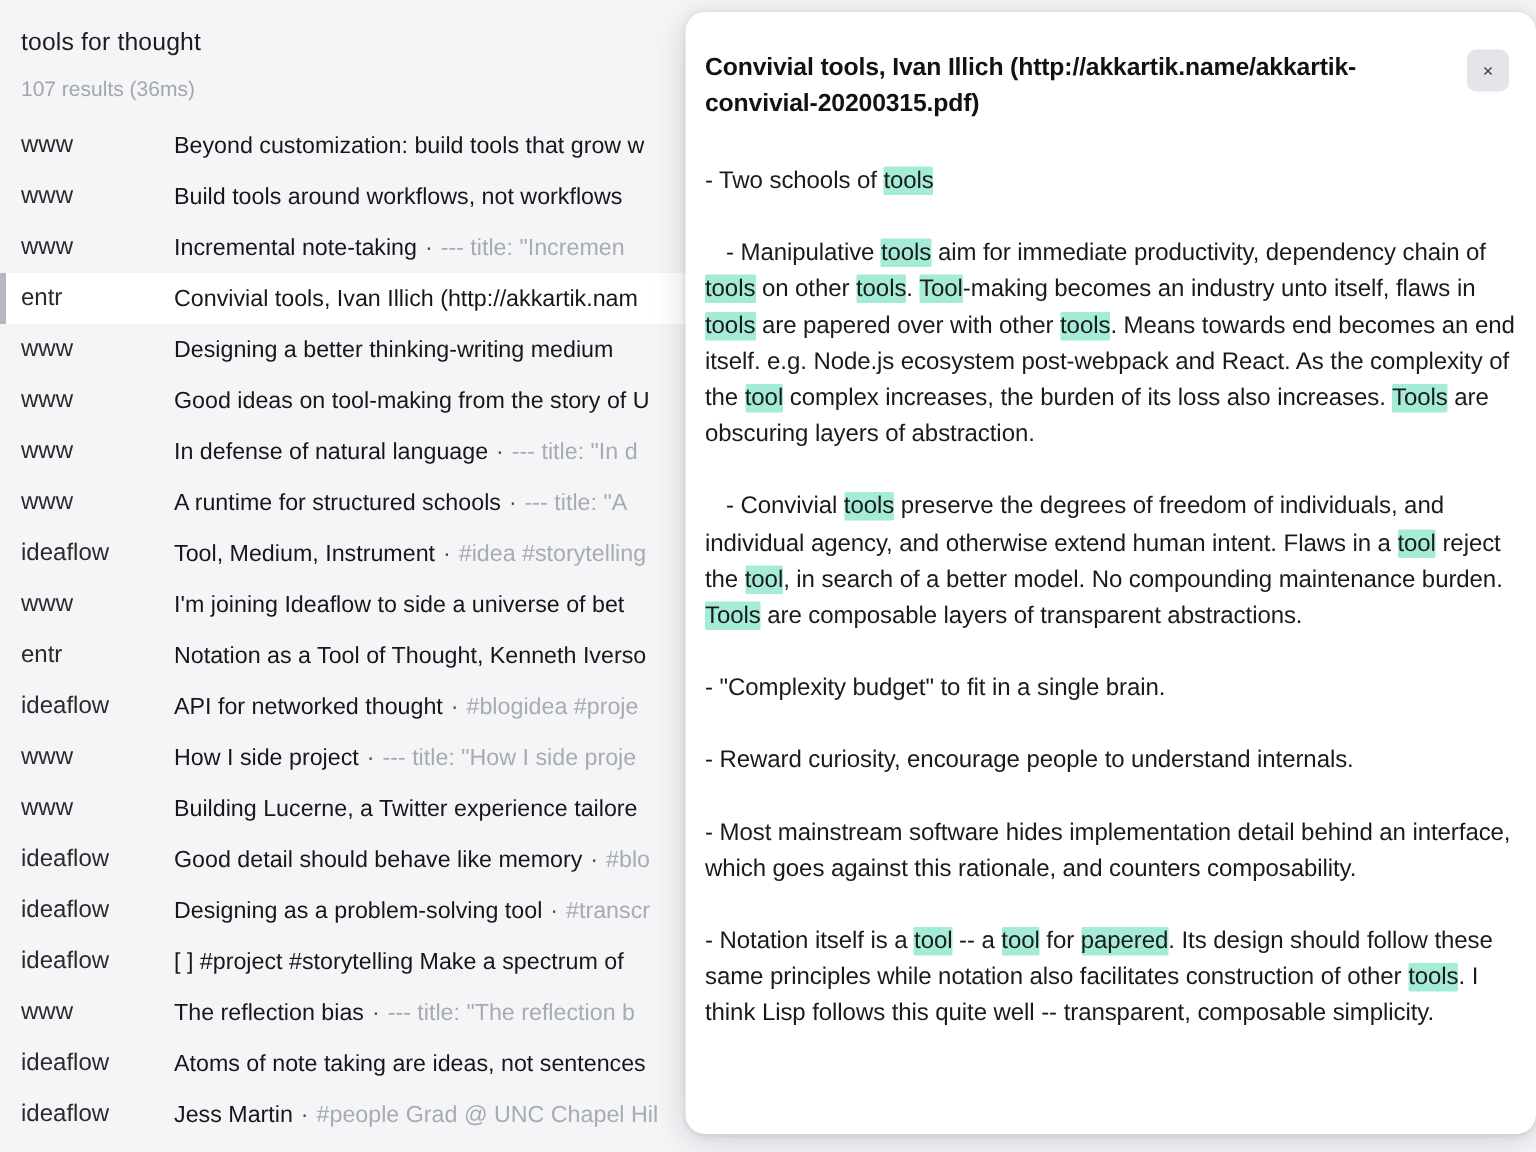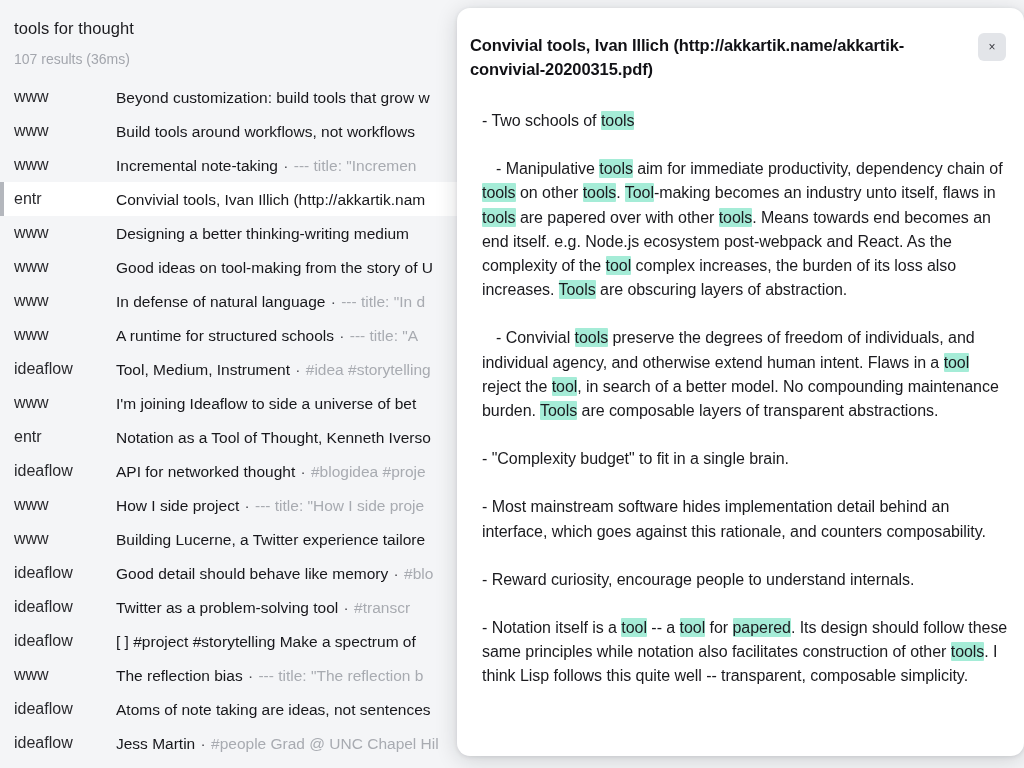--- a/index.html
+++ b/index.html
@@ -146,21 +146,21 @@
   #detail-body {
     flex: 1 1 auto;
     padding: 22px 14px 0 13px;
     overflow: hidden;
   }
 
   #detail-body p {
     font-size: 16px;
     line-height: 24.2px;
     color: #1a1a1e;
-    margin: 0 0 24px 12px;
+    margin: 0 0 24px 0;
     letter-spacing: -0.05px;
   }
 
   #detail-body p.indented {
     text-indent: 14px;
   }
 
   mark {
     background: #a5ecd7;
     color: #1a1a1e;
@@ -233,21 +233,21 @@
       <div class="result-row">
         <div class="row-source">www</div>
         <div class="row-body"><span>Building Lucerne, a Twitter experience tailore</span></div>
       </div>
       <div class="result-row">
         <div class="row-source">ideaflow</div>
         <div class="row-body"><span>Good detail should behave like memory</span><span class="sep"> · </span><span class="dim">#blo</span></div>
       </div>
       <div class="result-row">
         <div class="row-source">ideaflow</div>
-        <div class="row-body"><span>Twitter as a problem-solving tool</span><span class="sep"> · </span><span class="dim">#transcr</span></div>
+        <div class="row-body"><span>Designing as a problem-solving tool</span><span class="sep"> · </span><span class="dim">#transcr</span></div>
       </div>
       <div class="result-row">
         <div class="row-source">ideaflow</div>
         <div class="row-body"><span>[ ] #project #storytelling Make a spectrum of </span></div>
       </div>
       <div class="result-row">
         <div class="row-source">www</div>
         <div class="row-body"><span>The reflection bias</span><span class="sep"> · </span><span class="dim">--- title: "The reflection b</span></div>
       </div>
       <div class="result-row">
@@ -267,18 +267,18 @@
   <div id="detail-header">
     <div id="detail-title">Convivial tools, Ivan Illich (http://akkartik.name/akkartik-convivial-20200315.pdf)</div>
     <button id="detail-close">×</button>
   </div>
 
   <div id="detail-body">
       <p><span>- Two schools of </span><mark>tools</mark></p>
       <p class="indented"><span>- Manipulative </span><mark>tools</mark><span> aim for immediate productivity, dependency chain of </span><mark>tools</mark><span> on other </span><mark>tools</mark><span>. </span><mark>Tool</mark><span>-making becomes an industry unto itself, flaws in </span><mark>tools</mark><span> are papered over with other </span><mark>tools</mark><span>. Means towards end becomes an end itself. e.g. Node.js ecosystem post-webpack and React. As the complexity of the </span><mark>tool</mark><span> complex increases, the burden of its loss also increases. </span><mark>Tools</mark><span> are obscuring layers of abstraction.</span></p>
       <p class="indented"><span>- Convivial </span><mark>tools</mark><span> preserve the degrees of freedom of individuals, and individual agency, and otherwise extend human intent. Flaws in a </span><mark>tool</mark><span> reject the </span><mark>tool</mark><span>, in search of a better model. No compounding maintenance burden. </span><mark>Tools</mark><span> are composable layers of transparent abstractions.</span></p>
       <p><span>- "Complexity budget" to fit in a single brain.</span></p>
+      <p><span>- Reward curiosity, encourage people to understand internals.</span></p>
       <p><span>- Most mainstream software hides implementation detail behind an interface, which goes against this rationale, and counters composability.</span></p>
-      <p><span>- Reward curiosity, encourage people to understand internals.</span></p>
       <p><span>- Notation itself is a </span><mark>tool</mark><span> -- a </span><mark>tool</mark><span> for </span><mark>papered</mark><span>. Its design should follow these same principles while notation also facilitates construction of other </span><mark>tools</mark><span>. I think Lisp follows this quite well -- transparent, composable simplicity.</span></p>
     </div>
 
 </div>
 
 </body></html>

